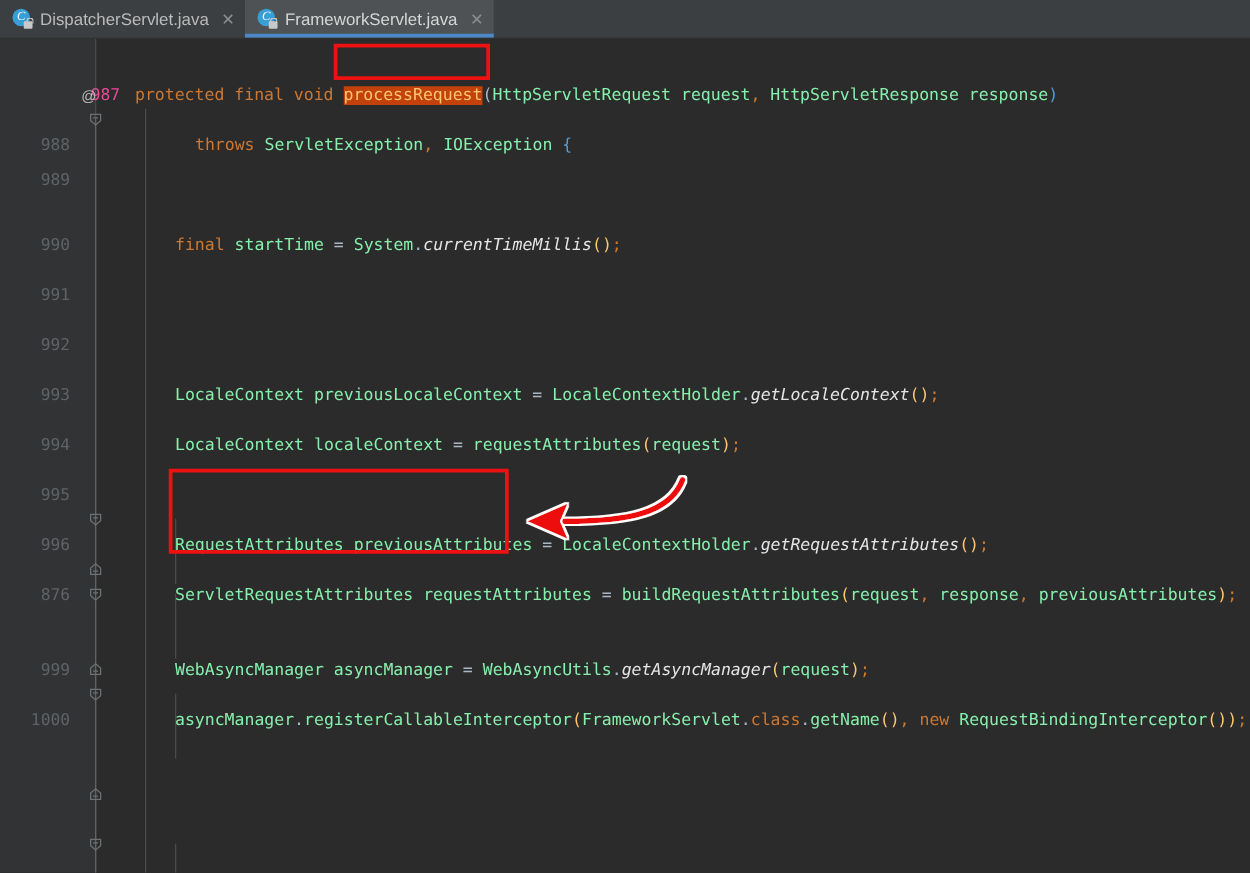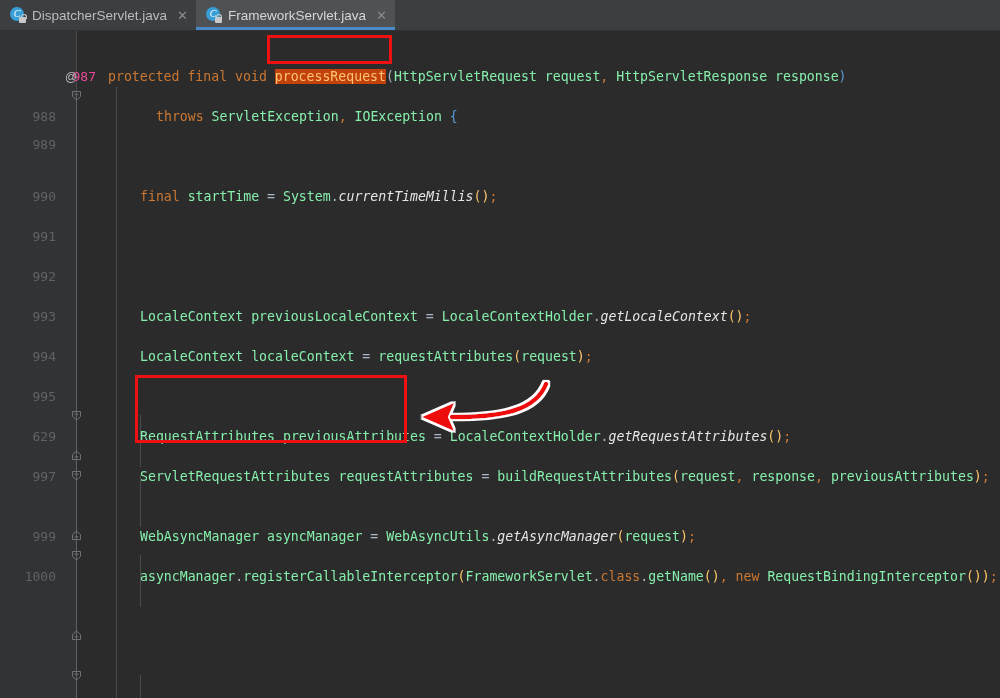--- a/index.html
+++ b/index.html
@@ -334,26 +334,26 @@
   <div class="row" style="top:176px">
     <span class="lineno">994</span>
     <span class="code" style="left:140px"><span class="id">LocaleContext</span> <span class="id">localeContext</span> <span class="op">=</span> <span class="id">requestAttributes</span><span class="mth">(</span><span class="id">request</span><span class="mth">)</span><span class="sem">;</span></span>
   </div>
 
   <div class="row" style="top:196px">
     <span class="lineno">995</span>
   </div>
 
   <div class="row" style="top:216px">
-    <span class="lineno">629</span>
+    <span class="lineno">996</span>
     <span class="code" style="left:140px"><span class="id">RequestAttributes</span> <span class="id">previousAttributes</span> <span class="op">=</span> <span class="id">LocaleContextHolder</span><span class="punc">.</span><span class="sid">getRequestAttributes</span><span class="mth">()</span><span class="sem">;</span></span>
   </div>
 
   <div class="row" style="top:236px">
-    <span class="lineno">997</span>
+    <span class="lineno">876</span>
     <span class="code" style="left:140px"><span class="id">ServletRequestAttributes</span> <span class="id">requestAttributes</span> <span class="op">=</span> <span class="id">buildRequestAttributes</span><span class="mth">(</span><span class="id">request</span><span class="sem">,</span> <span class="id">response</span><span class="sem">,</span> <span class="id">previousAttributes</span><span class="mth">)</span><span class="sem">;</span></span>
   </div>
 
 
   <div class="row" style="top:276px">
     <span class="lineno">999</span>
     <span class="code" style="left:140px"><span class="id">WebAsyncManager</span> <span class="id">asyncManager</span> <span class="op">=</span> <span class="id">WebAsyncUtils</span><span class="punc">.</span><span class="sid">getAsyncManager</span><span class="mth">(</span><span class="id">request</span><span class="mth">)</span><span class="sem">;</span></span>
   </div>
 
   <div class="row" style="top:296px">

